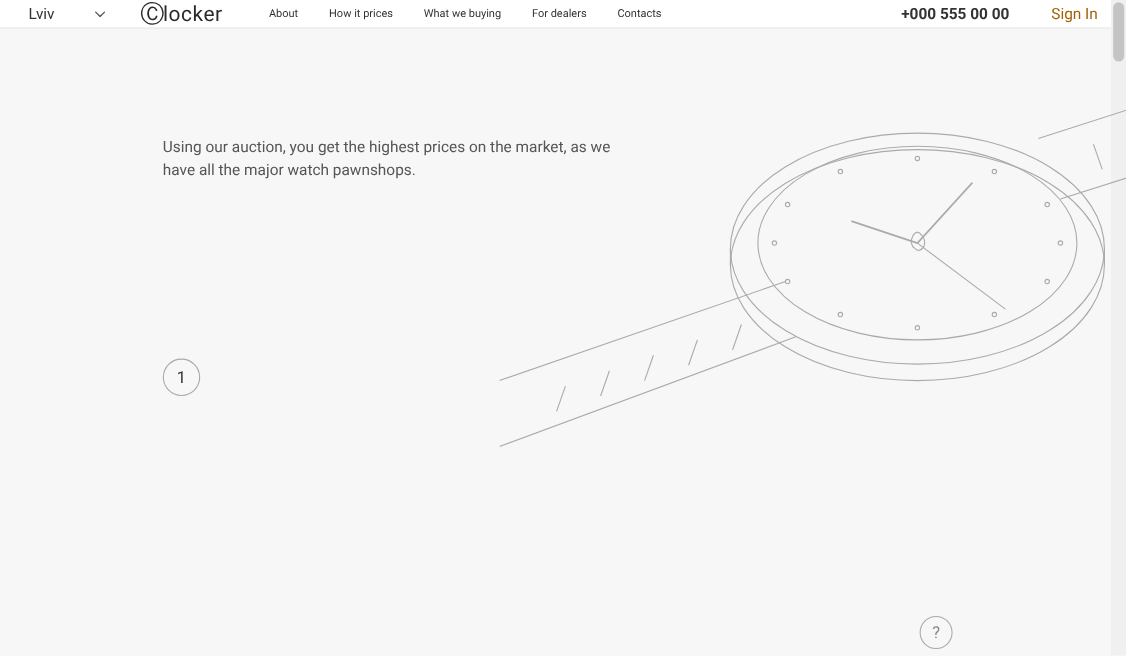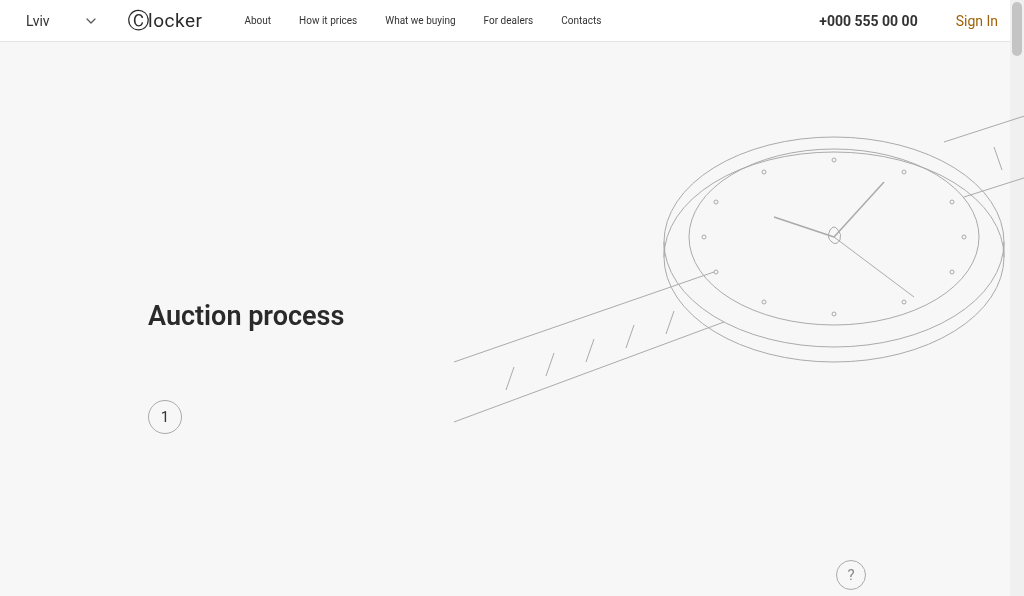--- a/index.html
+++ b/index.html
@@ -8,21 +8,21 @@
       background: #f7f7f7;
       color: #333;
       width: 1024px;
       height: 596px;
       overflow: hidden;
       position: relative;
     }
     .header {
       background: #fff;
       border-bottom: 1px solid #e5e5e5;
-      height: 42px;
+      height: 26px;
       display: flex;
       align-items: center;
       padding: 0 26px;
     }
     .location-selector {
       display: flex;
       align-items: center;
       gap: 36px;
       font-size: 14px;
       color: #333;
@@ -232,24 +232,24 @@
     <circle cx="310" cy="100" r="2" fill="none" stroke="#aaa" stroke-width="1"></circle>
 
     <line x1="380" y1="165" x2="320" y2="145" stroke="#aaa" stroke-width="1.5"></line>
     <line x1="380" y1="165" x2="430" y2="110" stroke="#aaa" stroke-width="1.5"></line>
     <line x1="380" y1="165" x2="460" y2="225" stroke="#aaa" stroke-width="1"></line>
 
     <path d="M376 158 Q380 152 384 158 Q388 162 386 168 Q382 174 378 170 Q372 166 376 158 Z" fill="none" stroke="#aaa" stroke-width="1"></path>
   </svg>
 
   <div class="hero">
+    <p class="hero-subtitle">Using our auction, you get the highest prices on the market, as we have all the major watch pawnshops.</p>
   </div>
 
   <div class="process-section">
-    <h2 class="process-title">Auction process</h2>
     <div class="process-step">
       <div class="step-number">1</div>
       <div class="step-content">
         
         
       </div>
     </div>
   </div>
 </div>
 

